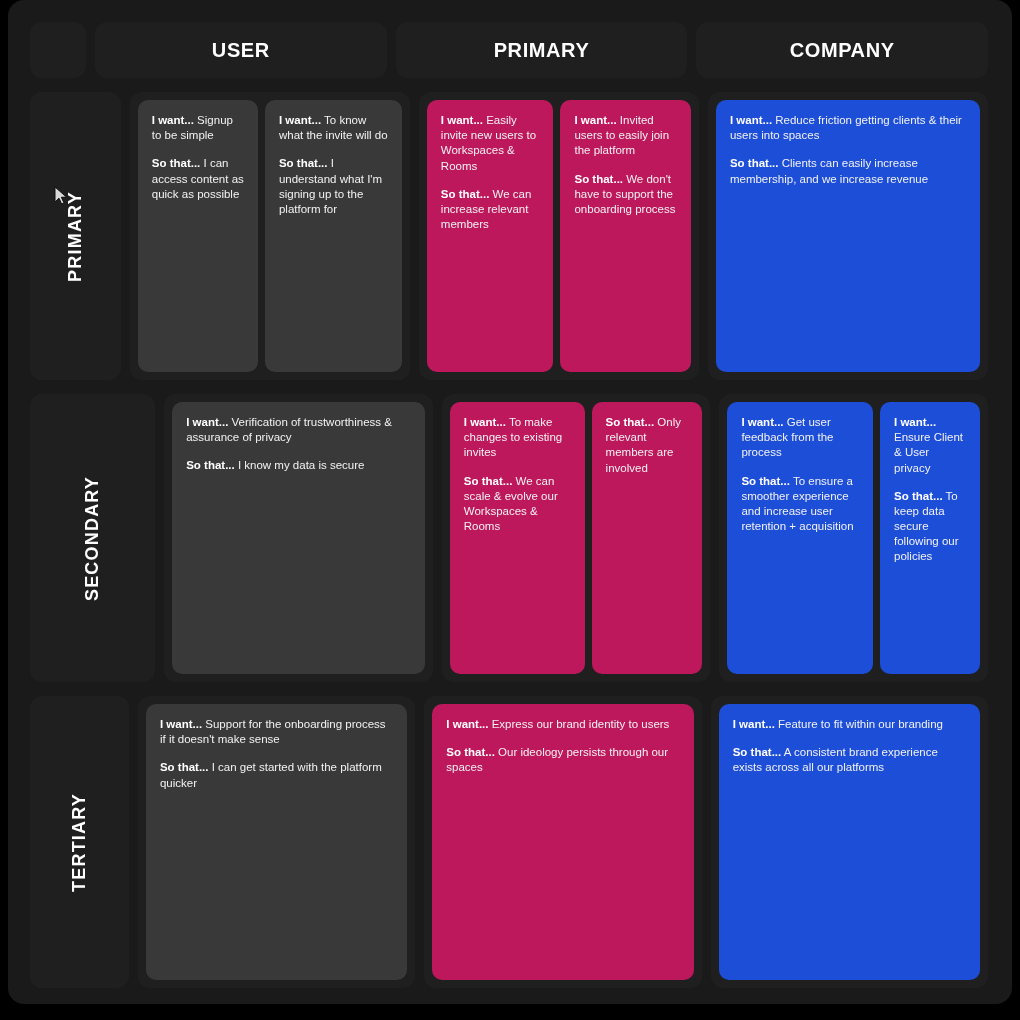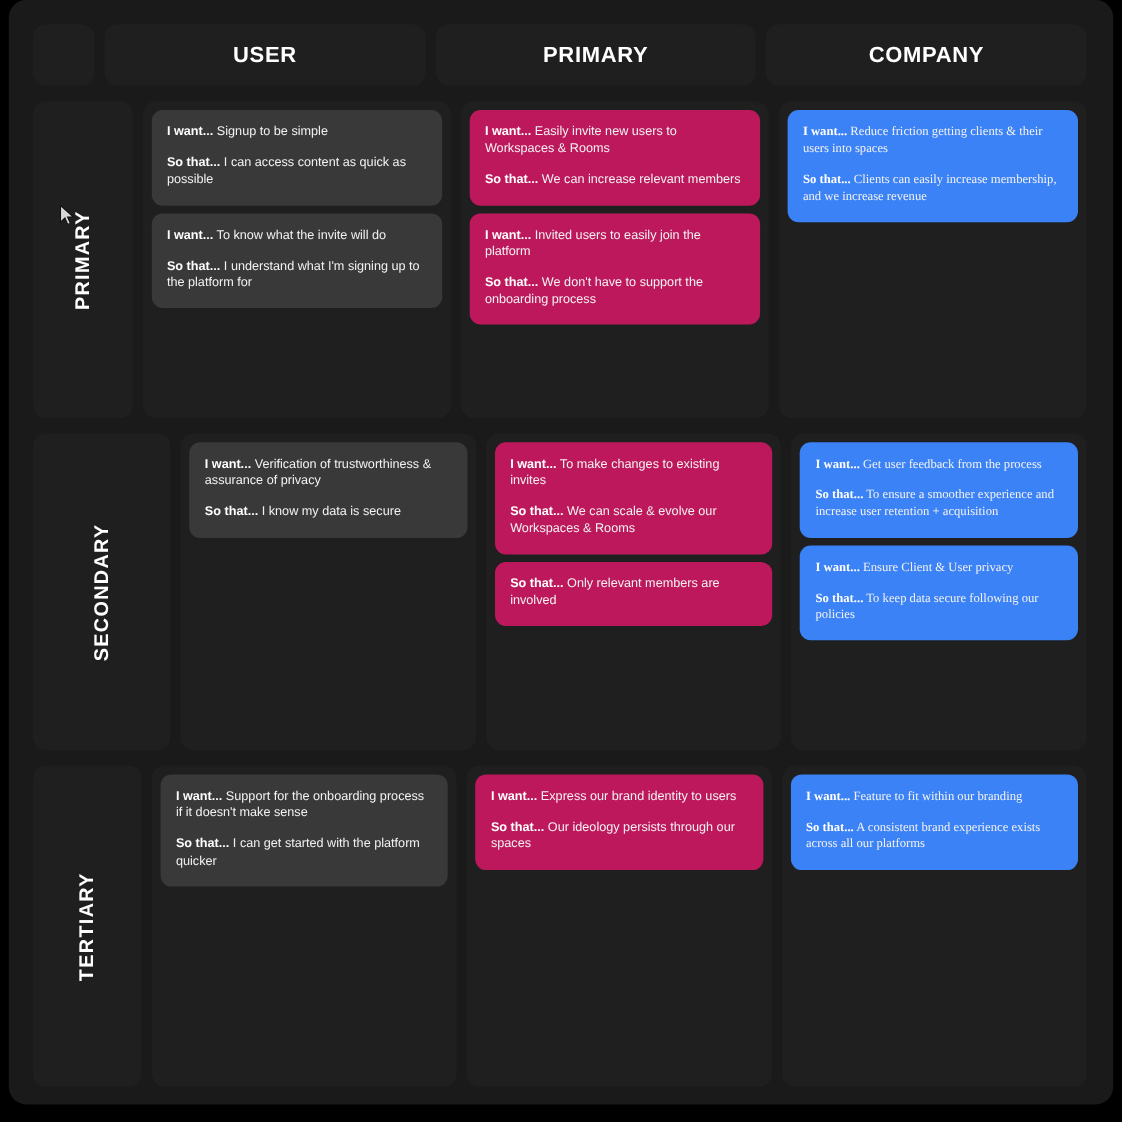--- a/index.html
+++ b/index.html
@@ -82,37 +82,36 @@
     font-weight: bold;
     letter-spacing: 1.2px;
   }
 
   .column {
     flex: 1 1 0;
     border-radius: 12px;
     background: #1f1f1f;
     padding: 8px;
     display: flex;
-    flex-direction: column;
     gap: 7px;
     overflow: hidden;
   }
 
   .card {
     border-radius: 10px;
     padding: 13px 14px 15px 14px;
     display: flex;
     flex-direction: column;
     gap: 13px;
   }
 
   
   .tint-user    { background: #393939; }
   .tint-client  { background: #be185d; }
-  .tint-company { background: #3b82f6; font-family: Liberation Serif, serif; }
+  .tint-company { background: #1d4ed8; }
 
   .card-line {
     color: #f2f2f2;
     font-size: 11.5px;
     line-height: 1.32;
   }
 
   .card-line b {
     font-weight: bold;
     color: #ffffff;

